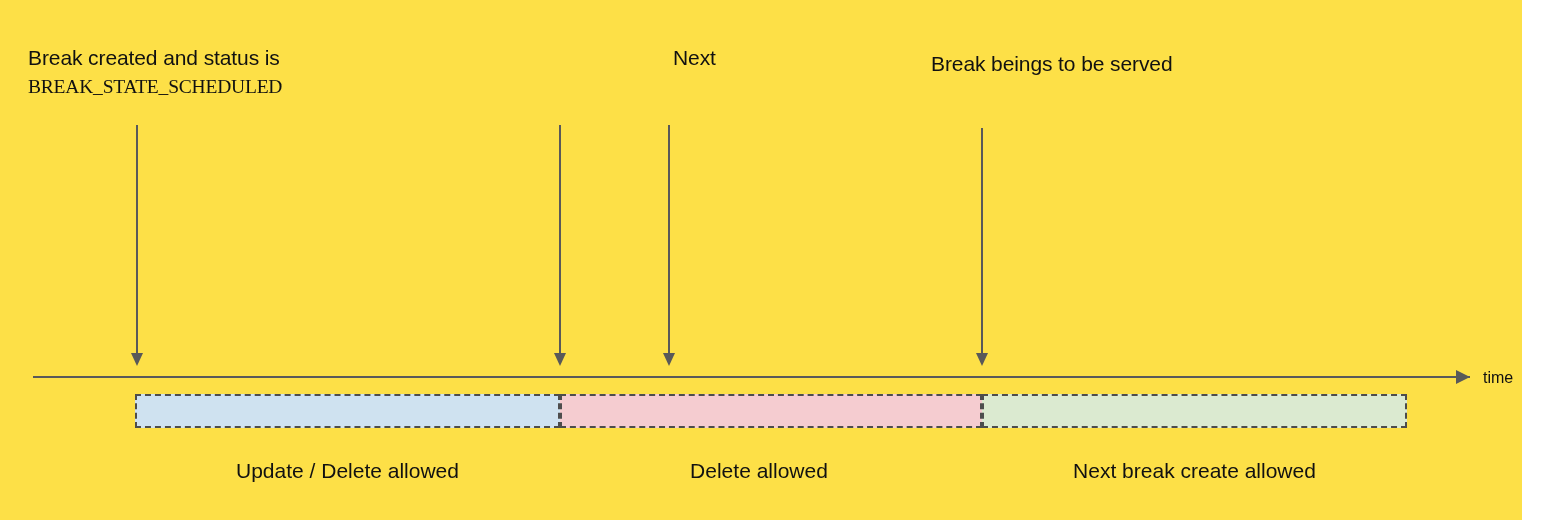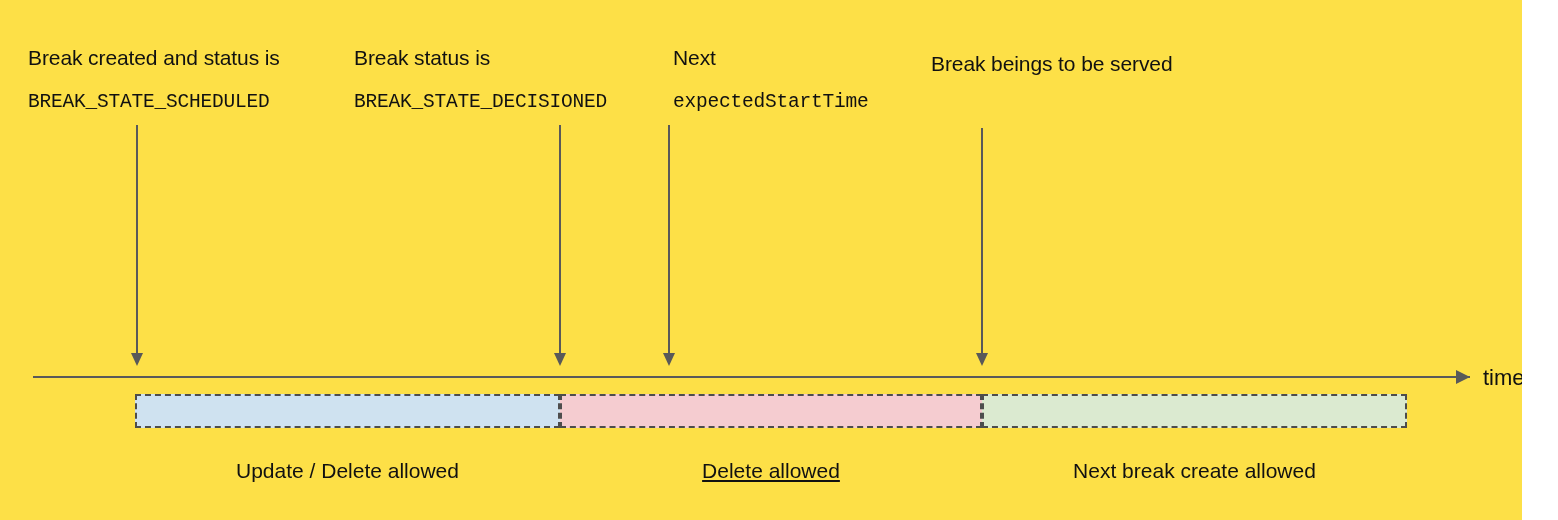--- a/index.html
+++ b/index.html
@@ -27,24 +27,23 @@
     white-space: nowrap;
   }
   .event-label .ln-sans {
     display: block;
     font-family: "Liberation Sans", sans-serif;
     font-size: 21px;
     letter-spacing: -0.1px;
   }
   .event-label .ln-mono {
     display: block;
-    font-family: Liberation Mono, monospace;
+    font-family: Liberation Serif, serif;
     font-size: 19.5px;
     letter-spacing: -0.2px;
-    margin-top: 16px;
   }
 
   
   .drop-arrow {
     position: absolute;
     width: 16px;
   }
   .drop-arrow .shaft {
     position: absolute;
     left: 7px;
@@ -79,21 +78,21 @@
     height: 0;
     border-top: 7px solid transparent;
     border-bottom: 7px solid transparent;
     border-left: 14px solid #595959;
   }
   #axis-title {
     position: absolute;
     top: 365px;
     left: 1483px;
     font-family: "Liberation Sans", sans-serif;
-    font-size: 22px;
+    font-size: 16px;
     color: #111111;
     line-height: 26px;
   }
 
   
   .phase-bar {
     position: absolute;
     top: 394px;
     height: 34px;
     box-sizing: border-box;
@@ -115,28 +114,23 @@
 </head>
 <body>
 
 <div id="canvas">
 
   <div class="event-label" style="left:28px; top:43px;">
     <span class="ln-sans">Break created and status is</span>
     <span class="ln-mono">BREAK_STATE_SCHEDULED</span>
   </div>
 
-  <div class="event-label" style="left:354px; top:43px;">
-    <span class="ln-sans">Break status is</span>
-    <span class="ln-mono">BREAK_STATE_DECISIONED</span>
-  </div>
 
   <div class="event-label" style="left:673px; top:43px;">
     <span class="ln-sans">Next</span>
-    <span class="ln-mono">expectedStartTime</span>
   </div>
 
   <div class="event-label" style="left:931px; top:49px;">
     <span class="ln-sans">Break beings to be served</span>
   </div>
 
   <div class="drop-arrow" style="left:129px; top:125px; height:241px;">
     <span class="shaft"></span>
     <span class="head"></span>
   </div>
@@ -158,16 +152,16 @@
 
   <div id="axis" style="width:1437px;"></div>
   <div id="axis-head" style="left:1456px;"></div>
   <div id="axis-title">time</div>
 
   <div class="phase-bar" style="left:135px; width:425px; background:#cfe2f0;"></div>
   <div class="phase-bar" style="left:560px; width:422px; background:#f5ccd0;"></div>
   <div class="phase-bar" style="left:982px; width:425px; background:#dbead0;"></div>
 
   <div class="phase-caption" style="left:135px; width:425px;">Update / Delete allowed</div>
-  <div class="phase-caption" style="left:560px; width:422px;text-decoration:underline;">Delete allowed</div>
+  <div class="phase-caption" style="left:548px; width:422px;">Delete allowed</div>
   <div class="phase-caption" style="left:982px; width:425px;">Next break create allowed</div>
 
 </div>
 
 </body></html>

